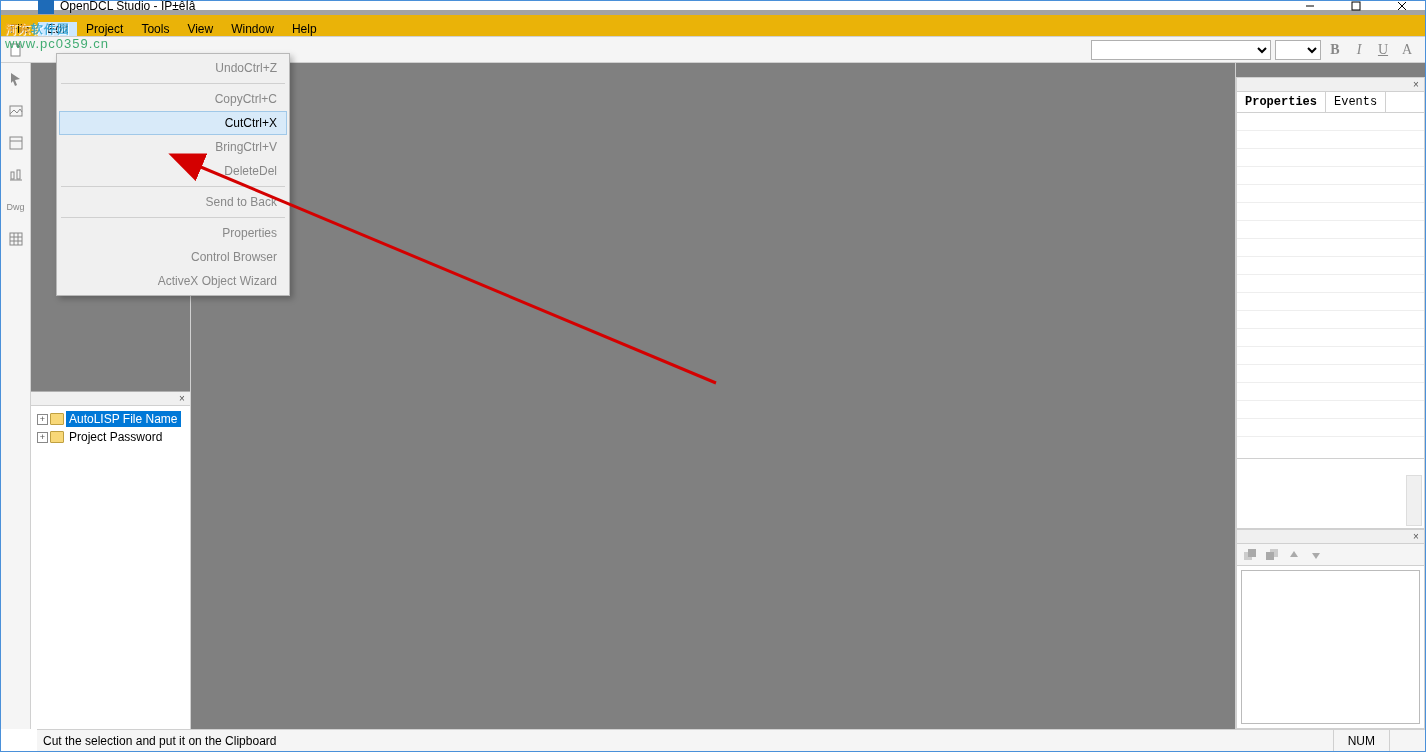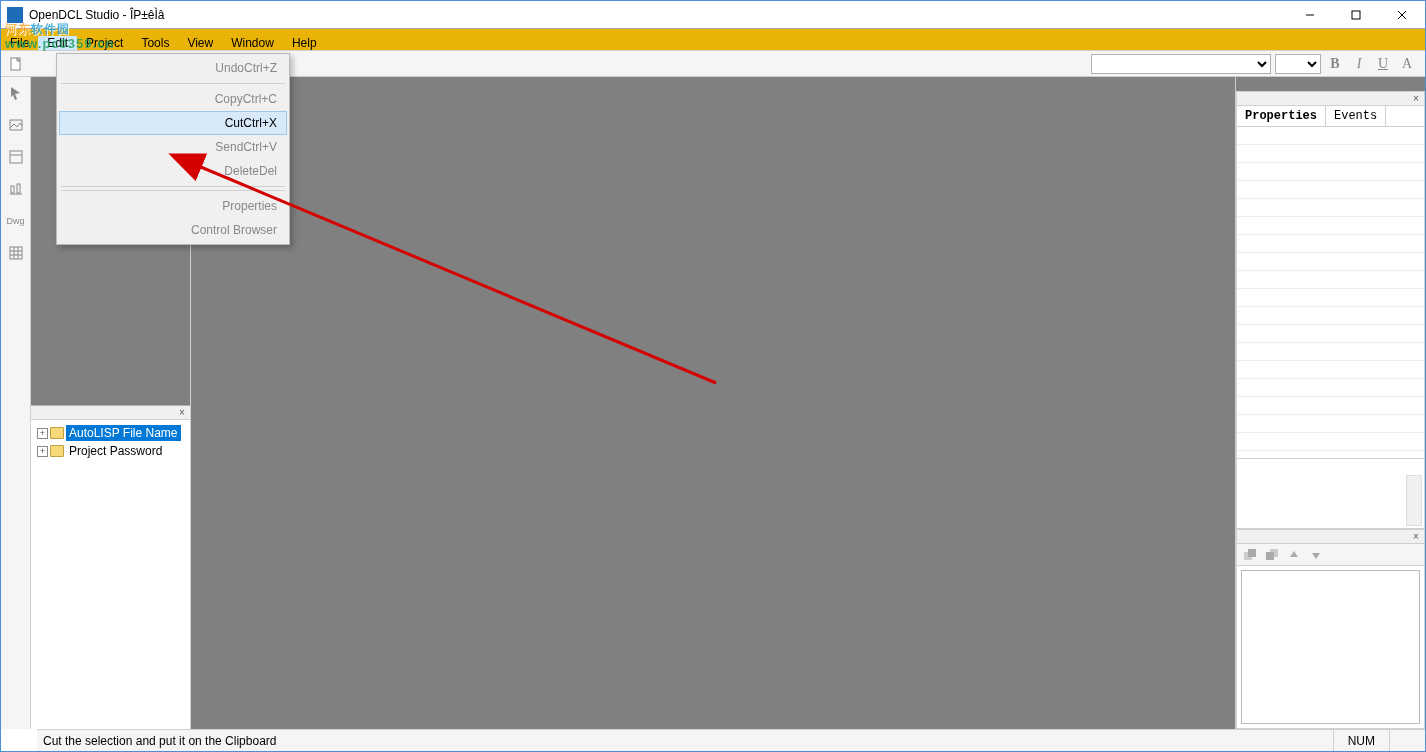--- a/index.html
+++ b/index.html
@@ -1,20 +1,20 @@
 <!DOCTYPE html>
 <html><head>
 <meta charset="utf-8">
 <style>
 * { box-sizing: border-box; margin: 0; padding: 0; font-family: "Segoe UI", Tahoma, sans-serif; font-size: 12px; }
 html, body { width: 100%; height: 100%; overflow: hidden; }
 .window { width: 1426px; height: 752px; background: #fff; border: 1px solid #4a90d9; display: flex; flex-direction: column; position: relative; }
 
 
-.titlebar { height: 28px; display: flex; align-items: center; background: #fff; border-bottom: 1px solid #a3a3a3; }
+.titlebar { height: 14px; display: flex; align-items: center; background: #fff; border-bottom: 5px solid #a3a3a3; padding-left: 31px; }
 .titlebar .app-icon { width: 16px; height: 16px; margin: 0 6px; background: #1e6bb8; display: inline-block; }
 .titlebar .title { flex: 0 0 auto; font-size: 12px; color: #000; }
 .titlebar .spacer { flex: 1; }
 .win-btns { display: flex; height: 100%; }
 .win-btn { width: 46px; height: 100%; display: flex; align-items: center; justify-content: center; color: #000; }
 
 
 .menubar { height: 22px; display: flex; align-items: flex-end; background: #eab308; border-bottom: 1px solid #d0d0d0; }
 .menu-item { padding: 0 9px; display: flex; align-items: center; font-size: 12px; color: #000; }
 .menu-item.open { background: #cde8ff; }
@@ -87,21 +87,21 @@
 .dd-row .sc { color: inherit; }
 .dd-sep { height: 1px; background: #d0d0d0; margin: 3px 2px; }
 
 
 .arrow-svg { position: absolute; top: 52px; left: 55px; width: 700px; height: 350px; z-index: 60; pointer-events: none; }
 
 
 .watermark { position: absolute; top: 8px; left: 4px; z-index: 70; pointer-events: none; opacity: 0.85; }
 .wm1 { font-size: 26px; font-weight: bold; color: #2aa3d8; text-shadow: 1px 1px 0 #fff; letter-spacing: 1px; }
 .wm1 .accent { color: #f7a82a; }
-.wm2 { font-size: 13px; font-weight: bold; color: #23a05c; margin-top: -4px; letter-spacing: 1px; }
+.wm2 { font-size: 13px; font-weight: normal; color: #23a05c; margin-top: -4px; letter-spacing: 1px; }
 
 .hidden-toolbar-right { margin-left: auto; display:flex; align-items:center; gap:4px; padding-right:4px;}
 </style>
 </head>
 <body>
 
 <div class="window">
 
   <div class="titlebar">
     <span class="app-icon"></span>
@@ -301,34 +301,40 @@
     <div class="dd-sep"></div>
     <div class="dd-row">
       <span class="lbl">Copy</span>
       <span class="sc">Ctrl+C</span>
     </div>
     <div class="dd-row enabled hover">
       <span class="lbl">Cut</span>
       <span class="sc">Ctrl+X</span>
     </div>
     <div class="dd-row">
-      <span class="lbl">Send</span>
+      <span class="lbl">Bring</span>
       <span class="sc">Ctrl+V</span>
     </div>
     <div class="dd-row">
       <span class="lbl">Delete</span>
       <span class="sc">Del</span>
     </div>
     <div class="dd-sep"></div>
+    <div class="dd-row">
+      <span class="lbl">Send to Back</span>
+    </div>
     <div class="dd-sep"></div>
     <div class="dd-row">
       <span class="lbl">Properties</span>
     </div>
     <div class="dd-row">
       <span class="lbl">Control Browser</span>
+    </div>
+    <div class="dd-row">
+      <span class="lbl">ActiveX Object Wizard</span>
     </div>
   </div>
 
   <svg class="arrow-svg">
     <defs>
       <marker id="ah" markerWidth="12" markerHeight="10" refX="2" refY="5" orient="auto">
         <path d="M0,0 L12,5 L0,10 Z" fill="#d40000"></path>
       </marker>
     </defs>
     <line x1="660" y1="330" x2="140" y2="112" stroke="#d40000" stroke-width="3" marker-end="url(#ah)"></line>

